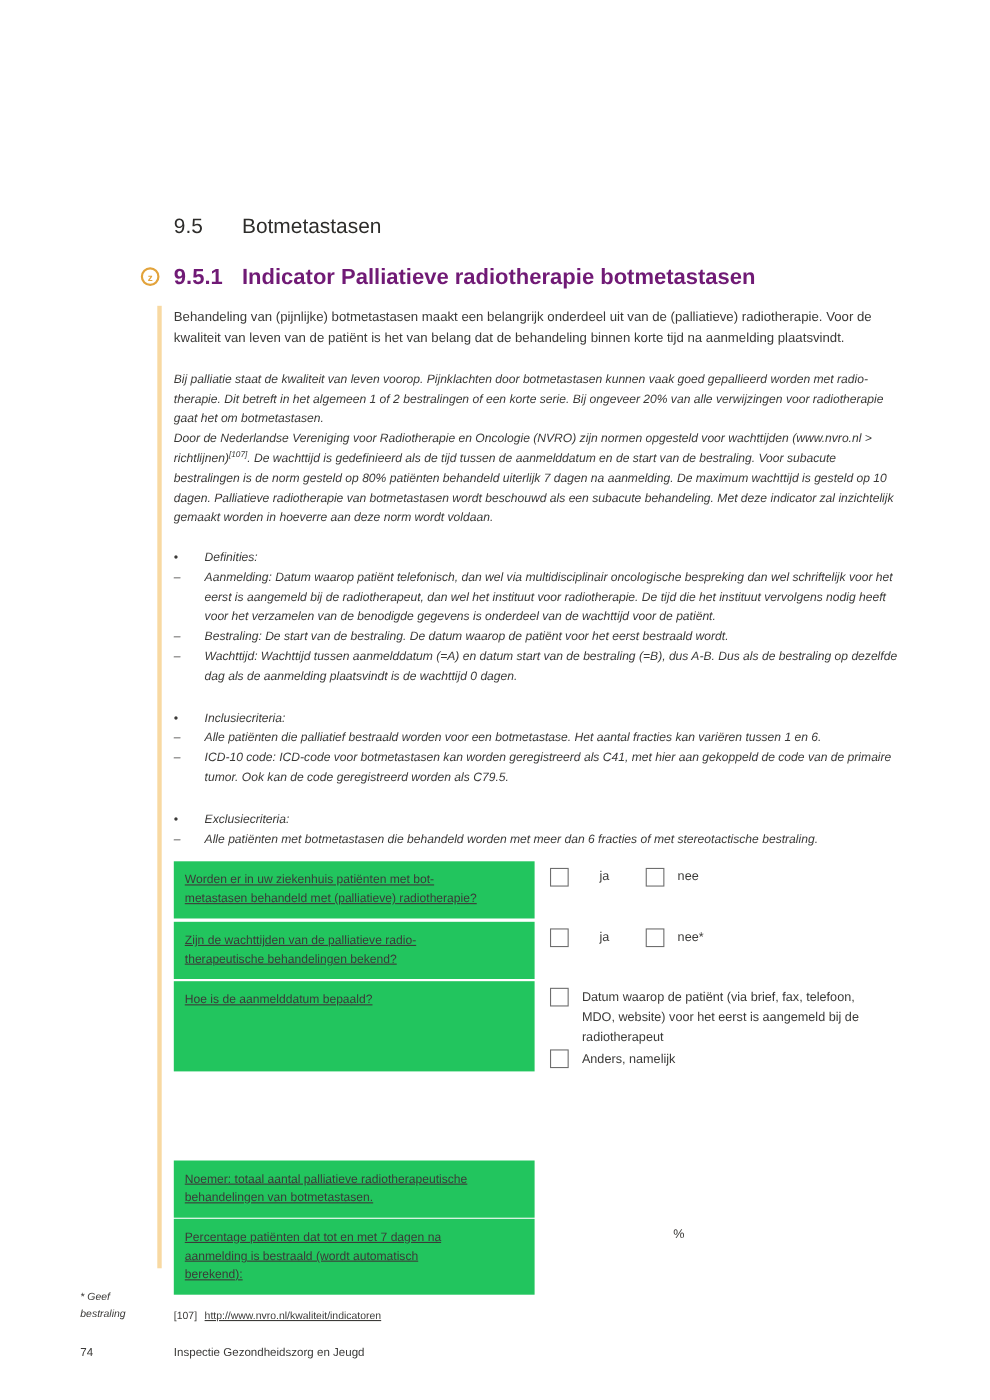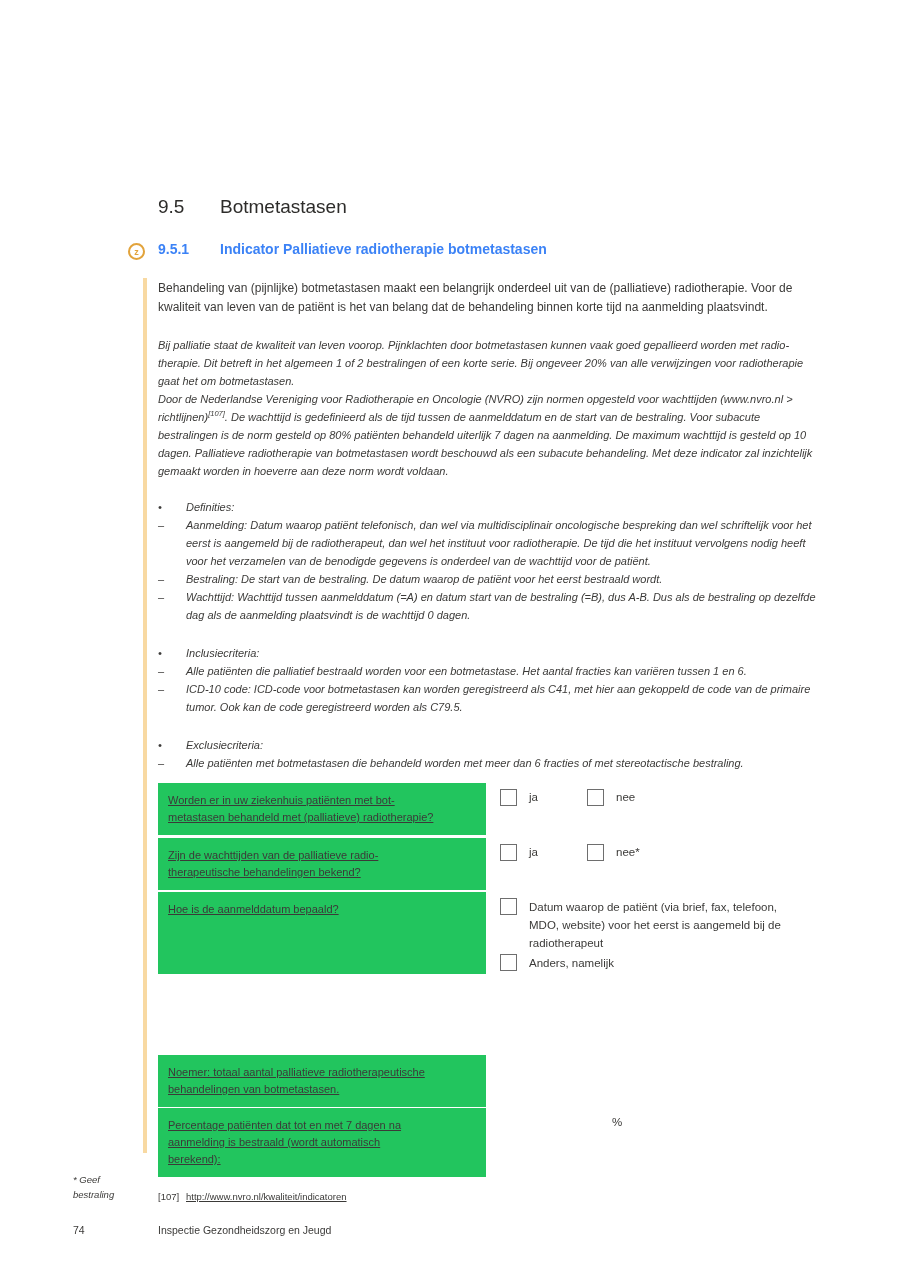--- a/index.html
+++ b/index.html
@@ -26,21 +26,21 @@
   .icon-z {
     position: absolute; left: 128px; top: 243px;
     width: 17px; height: 17px;
     border: 2px solid #e2a33b; border-radius: 50%;
     color: #e2a33b; font-size: 9px; font-weight: bold;
     display: flex; align-items: center; justify-content: center;
   }
   .h2row {
     position: absolute; left: 158px; top: 241px;
     display: flex; align-items: baseline;
-    font-weight: bold; font-size: 14px; color: #3b82f6;
+    font-weight: bold; font-size: 20px; color: #701a75;
   }
   .h2row .hnum { width: 62px; }
   .intro {
     position: absolute; left: 158px; top: 279px; width: 664px;
     font-size: 12px; line-height: 19px; color: #3b3a38;
   }
   .bg-block {
     position: absolute; left: 158px; top: 336px; width: 664px;
     font-size: 11px; line-height: 18px;
   }
@@ -74,21 +74,21 @@
   .row-q3 .qbox { min-height: 82px; }
   .pre { white-space: pre-line; }
   .cb {
     display: inline-block;
     width: 17px; height: 17px;
     border: 1px solid #6e6e6e;
     background: #ffffff;
     flex: 0 0 17px;
   }
   .opt { position: absolute; top: 6px; display: flex; align-items: flex-start; }
-  .opt-1 { left: 342px; }
+  .opt-1 { left: 342px; gap: 16px; }
   .opt-2 { left: 429px; }
   .opt .opt-label {
     margin-left: 12px;
     font-size: 11.5px; line-height: 17px;
   }
   .q3col { position: absolute; left: 342px; top: 6px; width: 330px; }
   .q3opt { display: flex; align-items: flex-start; }
   .q3opt + .q3opt { margin-top: 2px; }
   .q3opt .opt-label { margin-left: 12px; font-size: 11.5px; line-height: 18px; }
   .pct-unit { position: absolute; left: 454px; top: 8px; font-size: 11.5px; }

